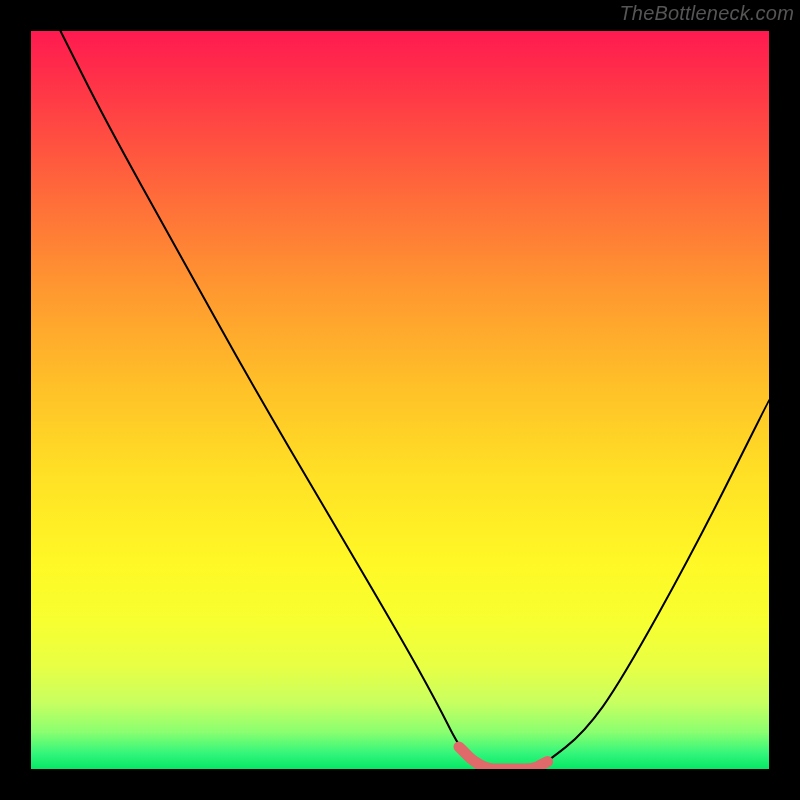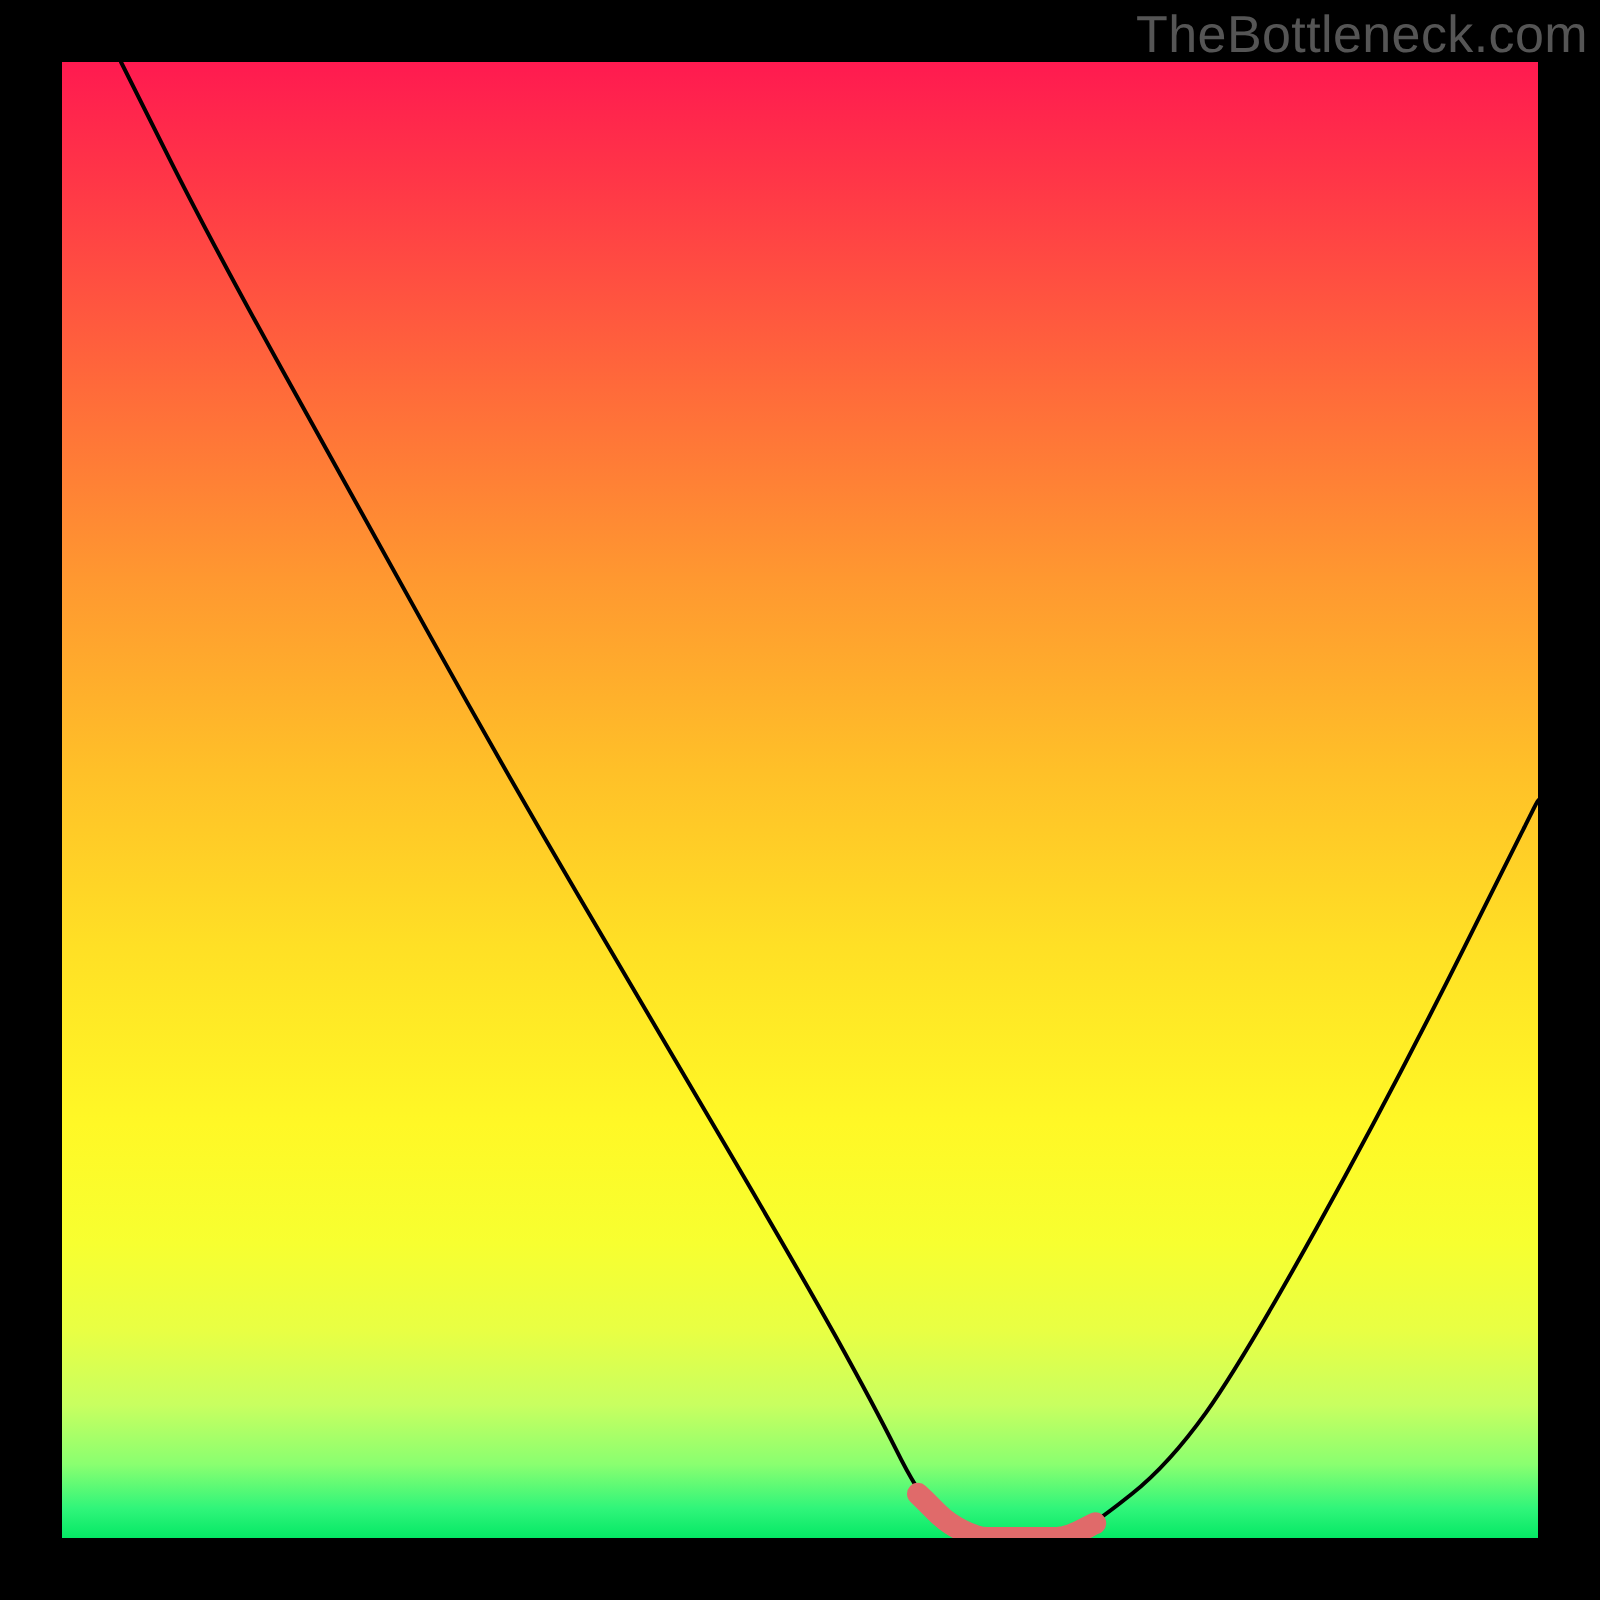--- a/index.html
+++ b/index.html
@@ -9,24 +9,25 @@
     background: #000;
     position: relative;
     font-family: Arial, Helvetica, sans-serif;
     overflow: hidden;
   }
   .watermark {
     position: absolute;
     top: 2px;
     right: 6px;
     color: #555;
-    font-size: 26px;
+    font-size: 20px;
     font-weight: 500;
     letter-spacing: 0.2px;
     z-index: 20;
+    font-style: italic;
   }
   .plot-area {
     position: absolute;
     left: 31px;
     top: 31px;
     width: 738px;
     height: 738px;
     background: linear-gradient(to bottom,
        #ff1a50 0%,
        #ff3647 8%,

